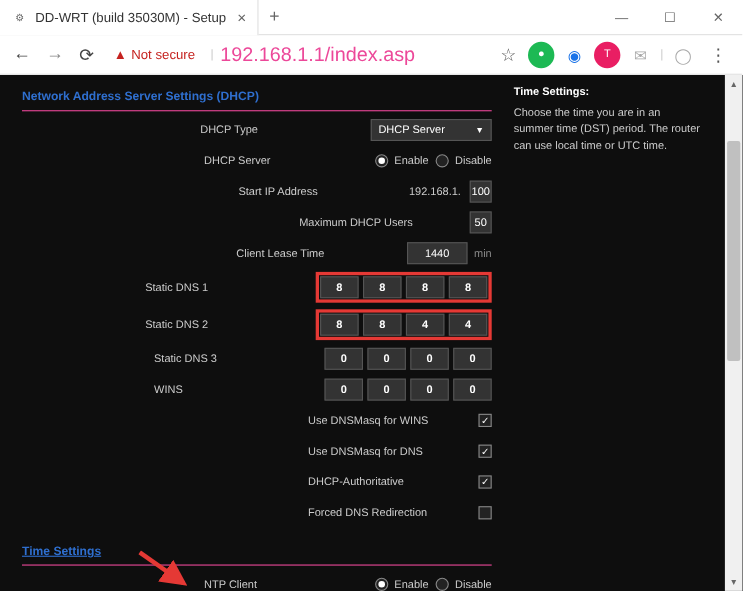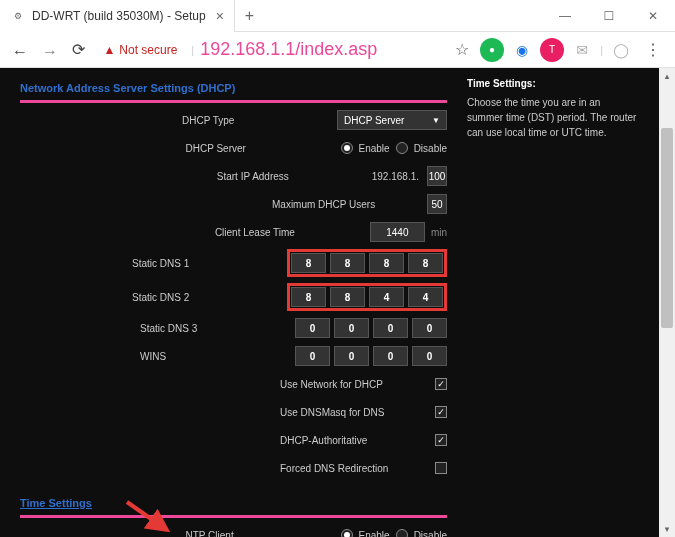--- a/index.html
+++ b/index.html
@@ -25,21 +25,21 @@
 .ext-gray { color: #aaa; font-size: 14px; }
 .menu-dots { font-size: 16px; color: #555; padding: 0 6px; }
 .app { background: #0e0e0e; height: 469px; overflow-y: auto; position: relative; }
 .scrollbar { position: absolute; right: 0; top: 0; width: 16px; height: 469px; background: #f0f0f0; }
 .scrollbar-thumb { position: absolute; right: 2px; top: 60px; width: 12px; height: 200px; background: #c0c0c0; border-radius: 2px; }
 .scrollbar-arrow { position: absolute; right: 0; width: 16px; height: 16px; display: flex; align-items: center; justify-content: center; font-size: 9px; color: #666; }
 .content { padding: 8px 20px 20px 20px; display: flex; gap: 20px; margin-right: 18px; }
 .main-col { flex: 1; }
 .side-col { width: 170px; color: #ccc; font-size: 10px; line-height: 1.5; }
 .side-title { color: #fff; font-weight: bold; margin-bottom: 4px; }
-.section-title { color: #2f6fcf; font-size: 11px; font-weight: bold; padding: 6px 0; border-bottom: 3px solid #ec4899; margin-bottom: 6px; }
+.section-title { color: #2f6fcf; font-size: 11px; font-weight: bold; padding: 6px 0; border-bottom: 1px solid #ec4899; margin-bottom: 6px; }
 .row { display: flex; align-items: center; margin-bottom: 6px; min-height: 22px; justify-content: flex-end; }
 .row-label { width: 155px; color: #ccc; font-size: 10px; }
 .row-content { display: flex; align-items: center; gap: 6px; color: #ccc; font-size: 10px; }
 .select { background: #333; color: #fff; border: 1px solid #555; padding: 2px 6px; font-size: 10px; height: 20px; display: flex; align-items: center; justify-content: space-between; min-width: 110px; }
 .select-arrow { font-size: 8px; }
 .input-box { background: #333; color: #fff; border: 1px solid #555; text-align: center; height: 20px; font-size: 10px; display: flex; align-items: center; justify-content: center; }
 .ip-prefix { color: #ccc; font-size: 10px; margin-right: 2px; }
 .input-small { width: 20px; }
 .input-med { width: 55px; }
 .ip-group { display: flex; gap: 4px; }
@@ -189,21 +189,21 @@
           <div class="ip-group">
             <span class="ip-oct">0</span>
             <span class="ip-oct">0</span>
             <span class="ip-oct">0</span>
             <span class="ip-oct">0</span>
           </div>
         </div>
       </div>
 
       <div class="row">
-        <div class="row-label">Use Network for DHCP</div>
+        <div class="row-label">Use DNSMasq for WINS</div>
         <div class="row-content">
             <span class="checkbox">✓</span>
           </div>
       </div>
       <div class="row">
         <div class="row-label">Use DNSMasq for DNS</div>
         <div class="row-content">
             <span class="checkbox">✓</span>
           </div>
       </div>

